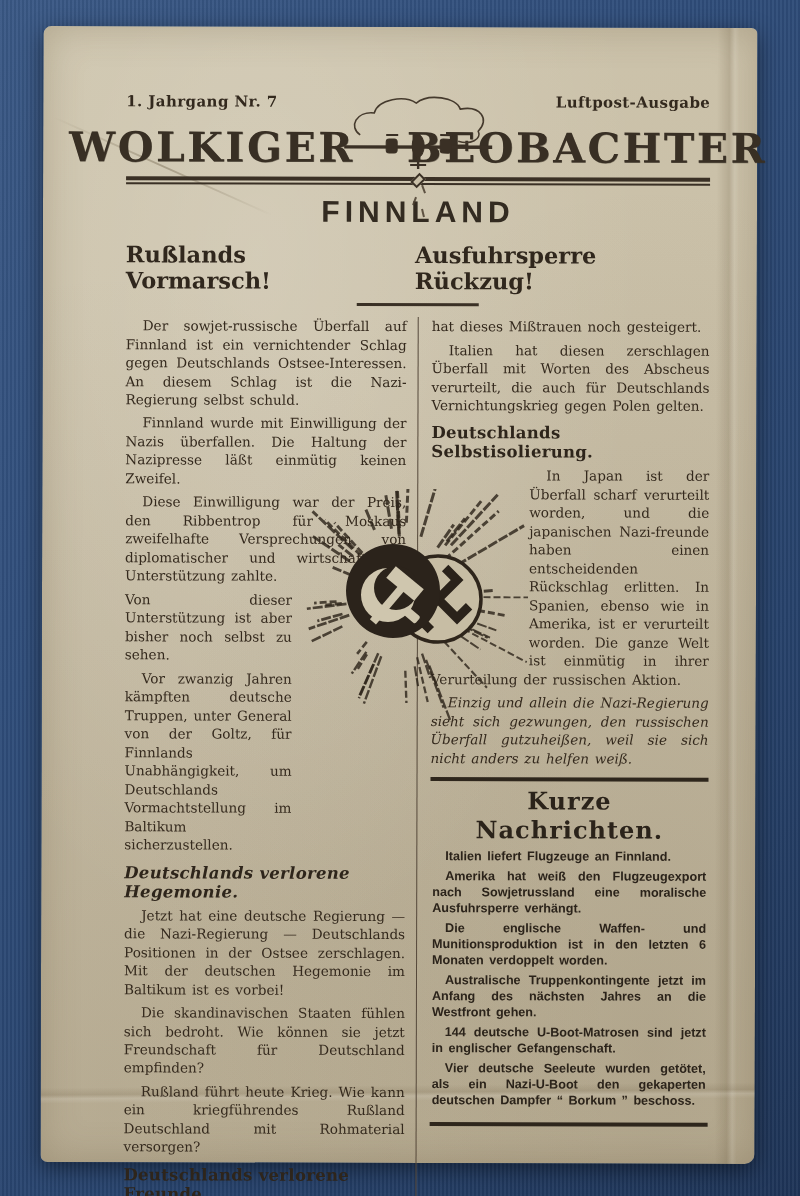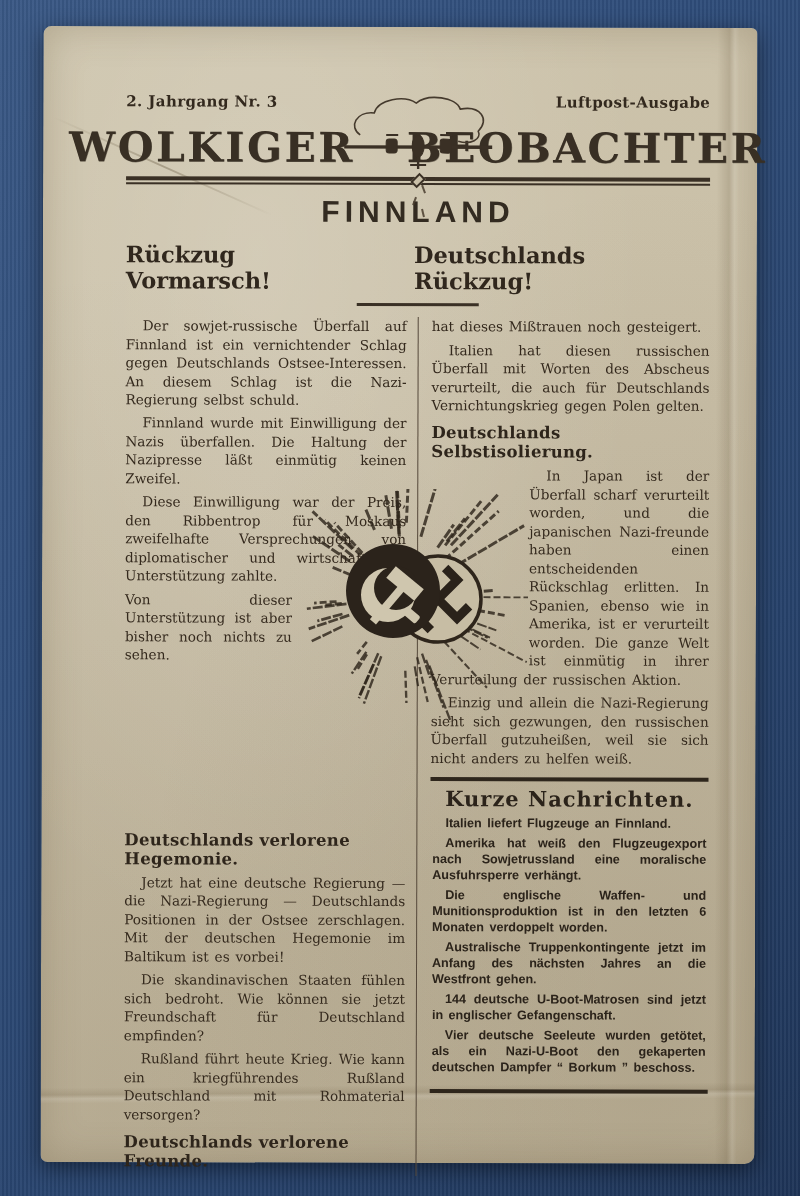--- a/index.html
+++ b/index.html
@@ -62,40 +62,40 @@
 
   .columns { display:flex; margin-top:11px; align-items:stretch; }
   .col-left { width:281px; }
   .col-right { flex:1; border-left:1.5px solid #55483a; margin-left:11px; padding-left:13px; }
 
   .col p { font-size:13.6px; line-height:1.36; text-align:justify; text-indent:17px; margin-bottom:5px; color:#34291d; word-spacing:1.5px; }
   .col p.noindent { text-indent:0; }
   .col h3 { font-size:16.5px; font-weight:bold; margin:9px 0 5px 0; color:#2e251b; letter-spacing:0.3px; }
   .spacer-r { float:right; width:114px; height:240px; }
   .spacer-l { float:left; width:98px; height:198px; }
-  .clearb { clear:both; }
+  .clearb { clear:both;font-style:italic; }
 
   .illustration { position:absolute; left:246px; top:462px; width:240px; height:252px; }
 
   .newsbox { clear:both; margin-top:10px; border-top:4px solid #2e261c; border-bottom:4px solid #2e261c; padding:5px 2px 10px 2px; }
-  .newsbox h2 { text-align:center; font-size:21px; font-weight:bold; letter-spacing:1px; color:#2b231a; margin-bottom:4px; }
+  .newsbox h2 { text-align:center; font-size:24px; font-weight:bold; letter-spacing:1px; color:#2b231a; margin-bottom:4px; }
   .newsbox p { font-family:"Liberation Sans", sans-serif; font-size:12.6px; font-weight:bold; line-height:1.3; text-align:justify; text-indent:13px; margin-bottom:3px; color:#2b231a; word-spacing:2px; }
 </style>
 </head>
 <body>
 
 <div class="paper">
   <div class="crease-diag"></div>
   <div class="crease-right"></div>
   <div class="crease-bottom"></div>
 
   <div class="content">
 
     <div class="hdr-row">
-      <span>2. Jahrgang Nr. 3</span>
+      <span>1. Jahrgang Nr. 7</span>
       <span>Luftpost-Ausgabe</span>
     </div>
 
     <div class="masthead">
       <div class="masthead-title">
         <span>WOLKIGER</span>
         <span>BEOBACHTER</span>
       </div>
       <div class="logo-wrap">
         <svg viewBox="0 0 176 132" width="176" height="132">
@@ -124,43 +124,44 @@
 
     <div class="double-rule">
       <div class="r1"></div>
         <div class="r2"></div>
       <div class="diamond"></div>
     </div>
 
     <div class="section-title">FINNLAND</div>
 
     <div class="headline">
-      <span>Rückzug Vormarsch!</span>
-      <span>Deutschlands Rückzug!</span>
+      <span>Rußlands Vormarsch!</span>
+      <span>Ausfuhrsperre Rückzug!</span>
     </div>
     <div class="headline-rule"></div>
 
     <div class="columns">
       <div class="col col-left">
         <p>Der sowjet-russische Überfall auf Finnland ist ein vernichtender Schlag gegen Deutschlands Ostsee-Interessen. An diesem Schlag ist die Nazi-Regierung selbst schuld.</p>
         <p>Finnland wurde mit Einwilligung der Nazis überfallen. Die Haltung der Nazipresse läßt einmütig keinen Zweifel.</p>
         <p>Diese Einwilligung war der Preis, den Ribbentrop für Moskaus zweifelhafte Versprechungen von diplomatischer und wirtschaftlicher Unterstützung zahlte.</p>
         <div class="spacer-r"></div>
-        <p class="noindent">Von dieser Unterstützung ist aber bisher noch nichts zu sehen.</p>
+        <p class="noindent">Von dieser Unterstützung ist aber bisher noch selbst zu sehen.</p>
+        <p>Vor zwanzig Jahren kämpften deutsche Truppen, unter General von der Goltz, für Finnlands Unabhängigkeit, um Deutschlands Vormachtstellung im Baltikum sicherzustellen.</p>
         <h3 class="clearb">Deutschlands verlorene Hegemonie.</h3>
         <p>Jetzt hat eine deutsche Regierung — die Nazi-Regierung — Deutschlands Positionen in der Ostsee zerschlagen. Mit der deutschen Hegemonie im Baltikum ist es vorbei!</p>
         <p>Die skandinavischen Staaten fühlen sich bedroht. Wie können sie jetzt Freundschaft für Deutschland empfinden?</p>
         <p>Rußland führt heute Krieg. Wie kann ein kriegführendes Rußland Deutschland mit Rohmaterial versorgen?</p>
         <h3>Deutschlands verlorene Freunde.</h3>
 
       </div>
 
       <div class="col col-right">
         <p class="noindent">hat dieses Mißtrauen noch gesteigert.</p>
-        <p>Italien hat diesen russischen Überfall mit Worten des Abscheus verurteilt, die auch für Deutschlands Vernichtungskrieg gegen Polen gelten.</p>
+        <p>Italien hat diesen zerschlagen Überfall mit Worten des Abscheus verurteilt, die auch für Deutschlands Vernichtungskrieg gegen Polen gelten.</p>
         <h3>Deutschlands Selbstisolierung.</h3>
         <div class="spacer-l"></div>
         <p>In Japan ist der Überfall scharf verurteilt worden, und die japanischen Nazi-freunde haben einen entscheidenden Rückschlag erlitten. In Spanien, ebenso wie in Amerika, ist er verurteilt worden. Die ganze Welt ist einmütig in ihrer Verurteilung der russischen Aktion.</p>
         <p class="clearb">Einzig und allein die Nazi-Regierung sieht sich gezwungen, den russischen Überfall gutzuheißen, weil sie sich nicht anders zu helfen weiß.</p>
 
         <div class="newsbox">
           <h2>Kurze Nachrichten.</h2>
           <p>Italien liefert Flugzeuge an Finnland.</p>
           <p>Amerika hat weiß den Flugzeugexport nach Sowjetrussland eine moralische Ausfuhrsperre verhängt.</p>
           <p>Die englische Waffen- und Munitionsproduktion ist in den letzten 6 Monaten verdoppelt worden.</p>

